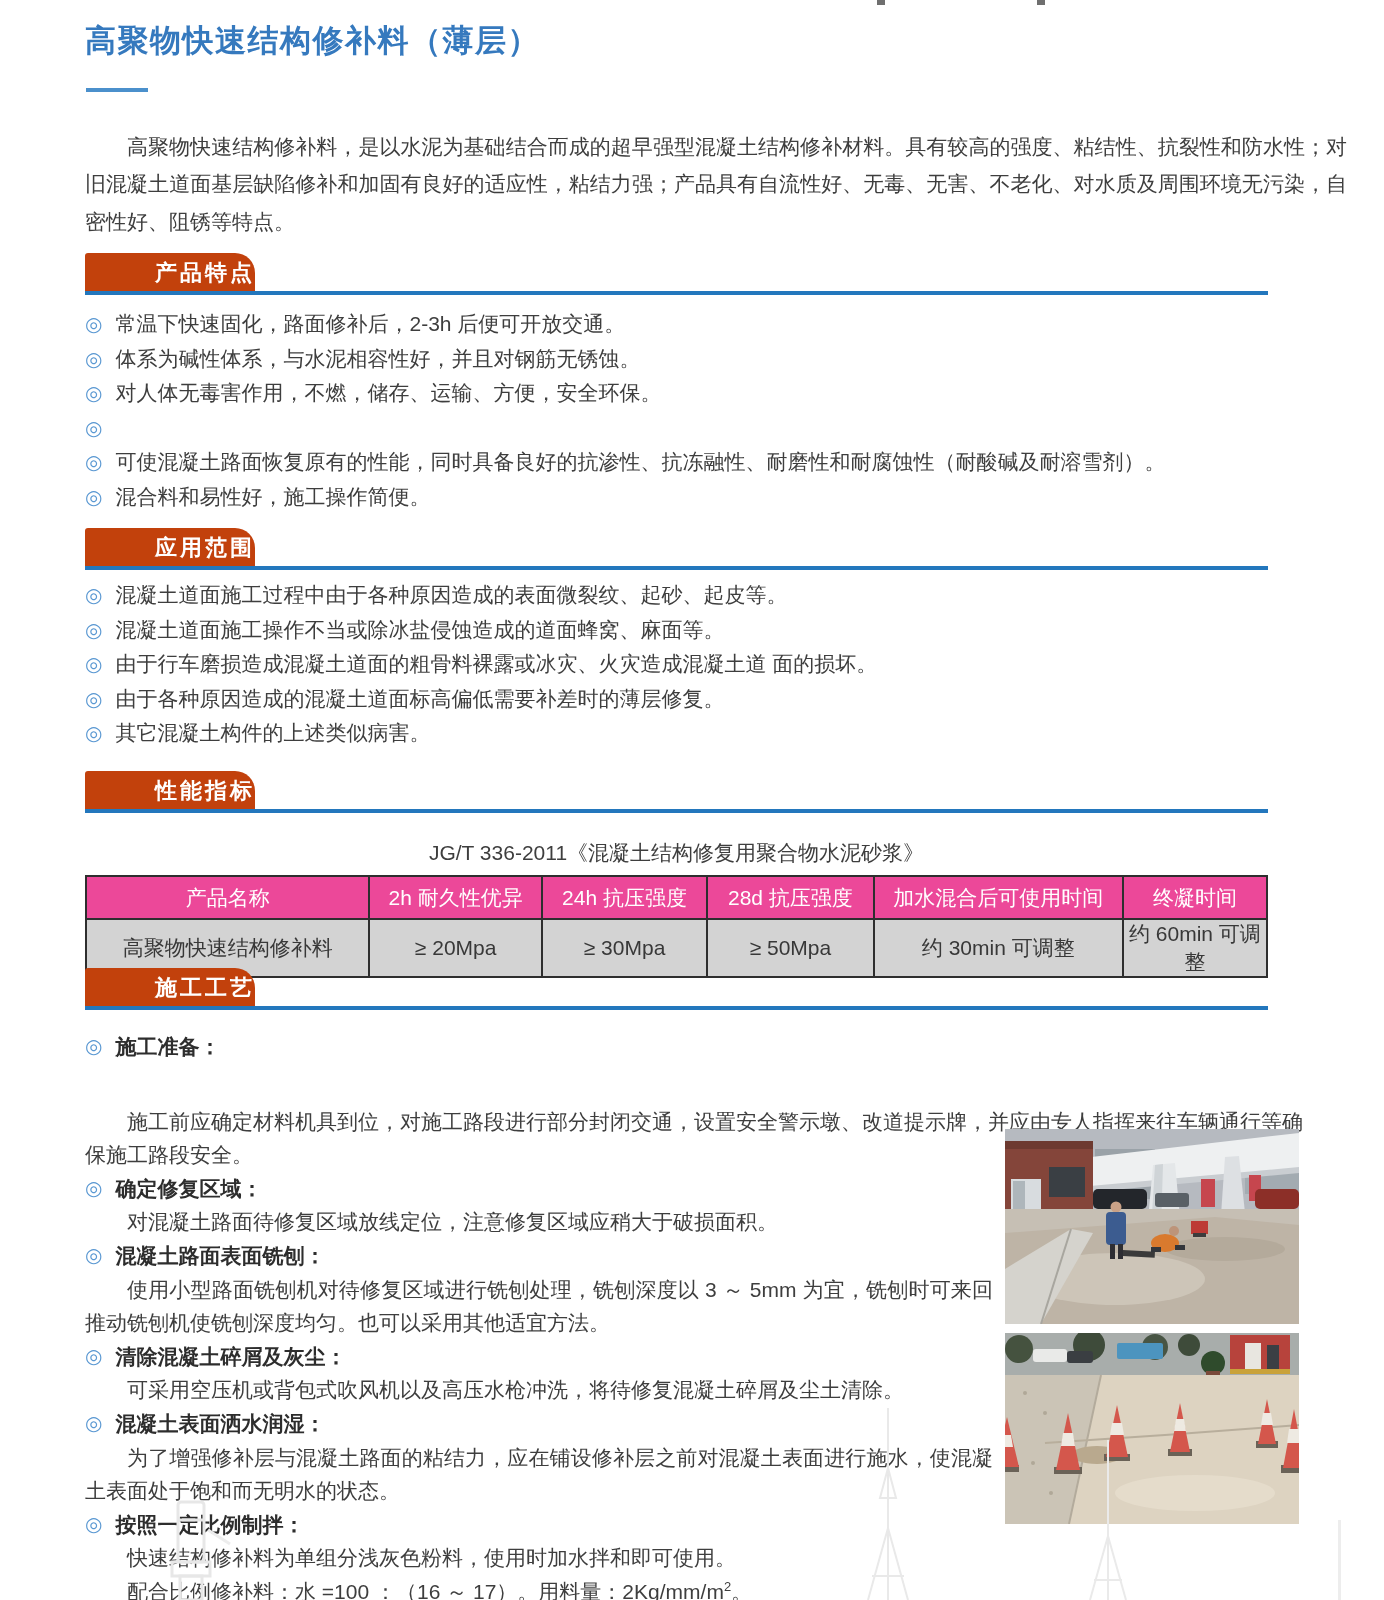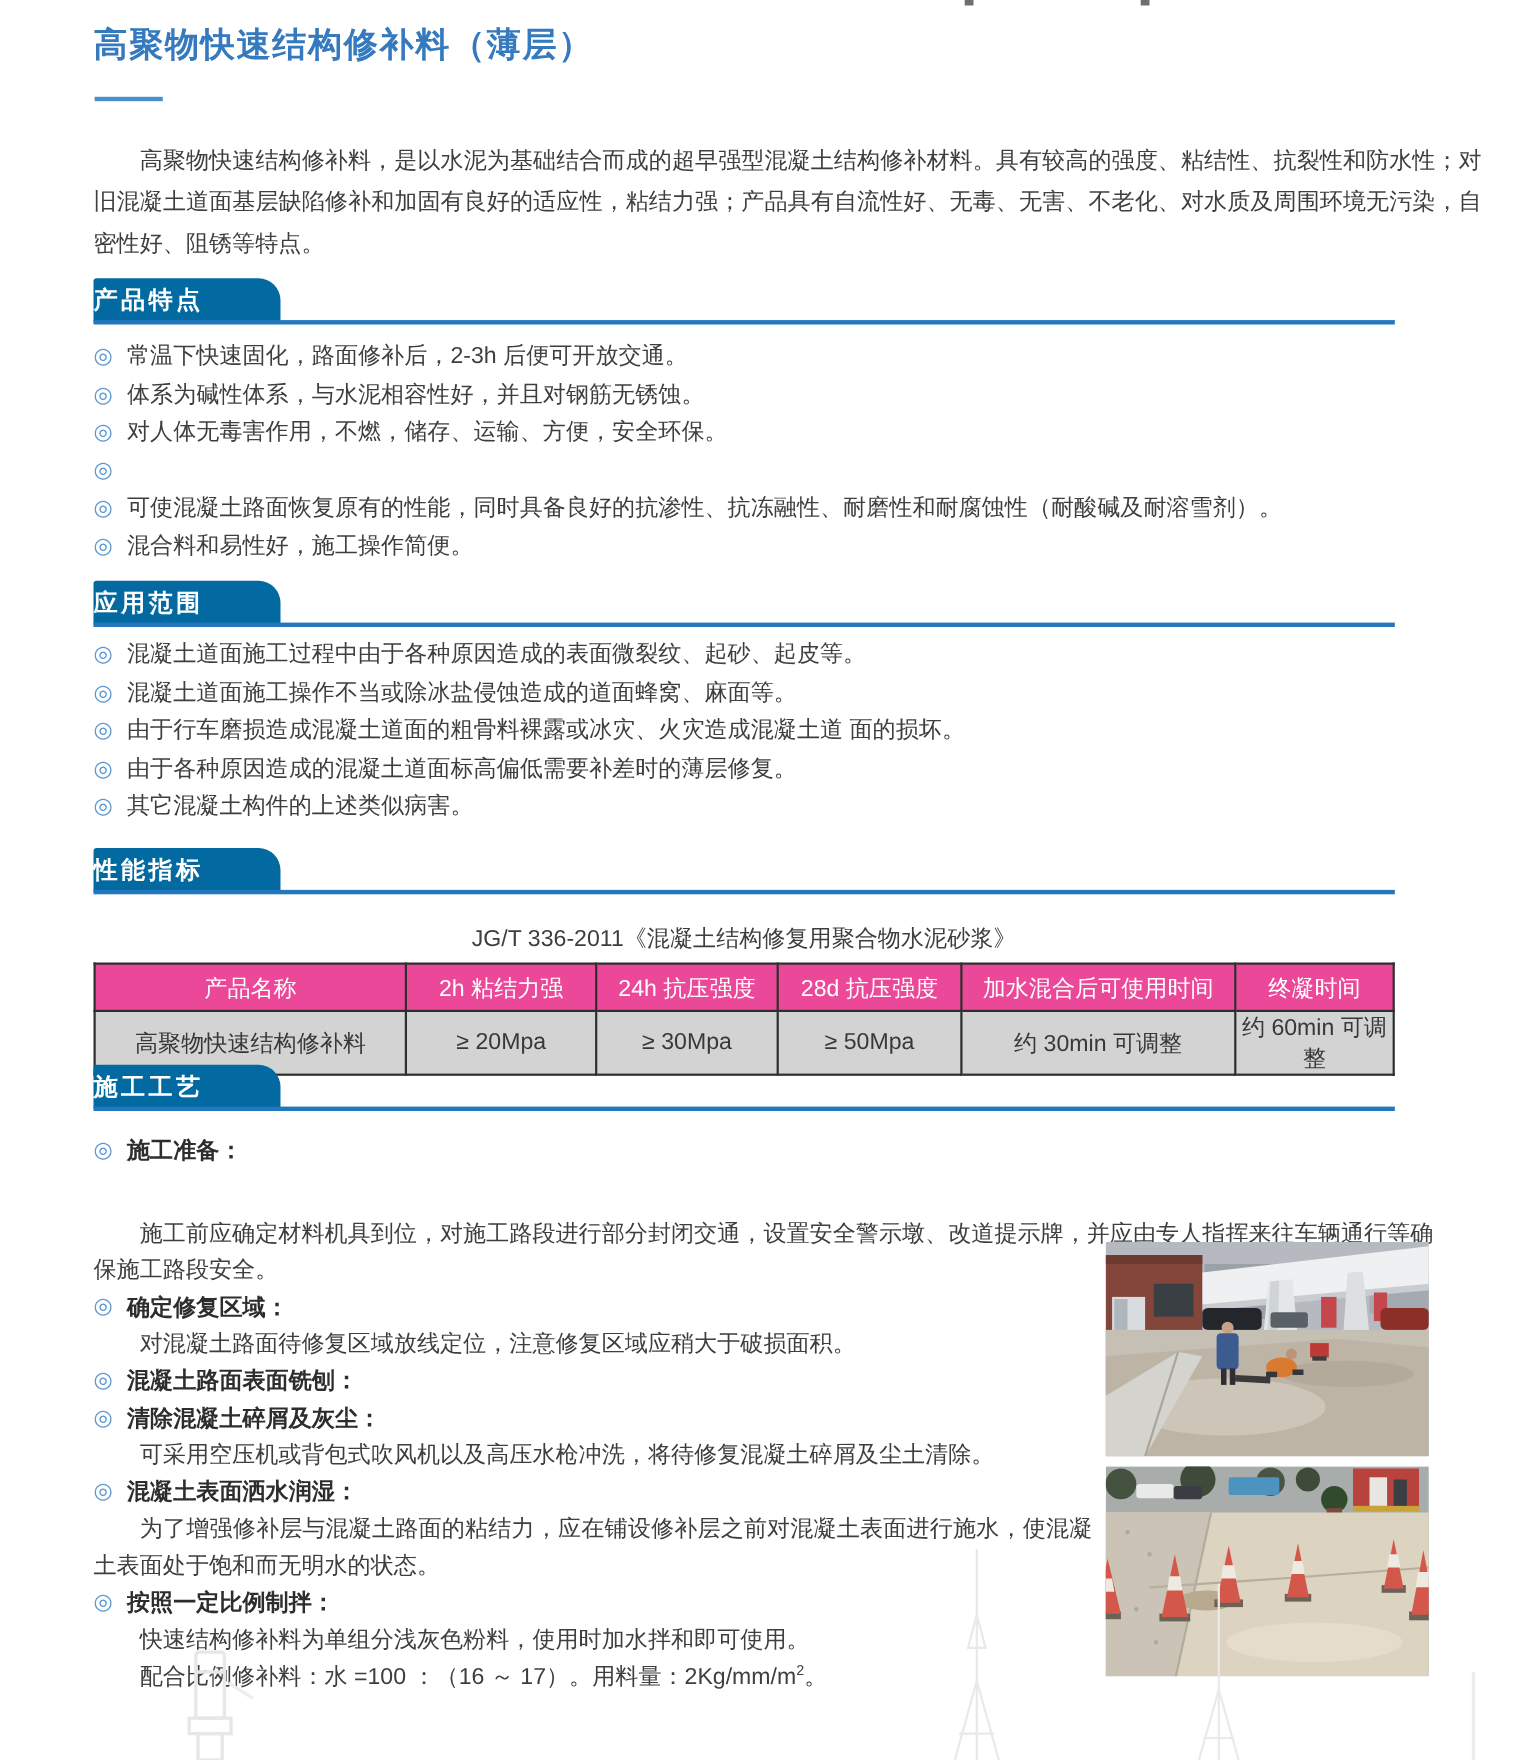--- a/index.html
+++ b/index.html
@@ -24,24 +24,24 @@
   
   .intro{
     left:85px;top:128px;width:1262px;
     font-size:21px;line-height:37.4px;color:#3e3e3e;
     text-align:justify;text-indent:2em;
   }
 
   
   .sec{left:85px;width:1183px;position:absolute;}
   .sec-tab{
-    width:170px;height:40px;background:#0369a1;
+    width:170px;height:40px;background:#c2410c;
     border-radius:3px 20px 0 0;
     color:#ffffff;font-size:22px;font-weight:bold;letter-spacing:3px;
-    display:flex;align-items:center;justify-content:flex-start;
+    display:flex;align-items:center;justify-content:flex-end;
   }
   .sec-rule{height:4px;background:#2377bd;margin-top:-2px;}
 
   
   .blist{list-style:none;margin:12px 0 0 0;padding:0;}
   .blist li{
     display:flex;align-items:flex-start;
     font-size:21px;line-height:34.5px;color:#3e3e3e;
   }
   .bullet{color:#5a98d2;font-size:20px;margin-right:13px;flex:0 0 auto;}
@@ -158,21 +158,21 @@
       <col style="width:24%">
         <col style="width:14.6%">
         <col style="width:14%">
       <col style="width:14.1%">
         <col style="width:21.1%">
         <col style="width:12.2%">
     </colgroup>
     <thead>
       <tr>
         <th>产品名称</th>
-        <th>2h 粘结力强</th>
+        <th>2h 耐久性优异</th>
         <th>24h 抗压强度</th>
         <th>28d 抗压强度</th>
         <th>加水混合后可使用时间</th>
         <th>终凝时间</th>
       </tr>
     </thead>
     <tbody>
       <tr>
         <td>高聚物快速结构修补料</td>
         <td>≥ 20Mpa</td>
@@ -201,20 +201,21 @@
     <div class="step-label">
         <span class="bullet">◎</span>
         <span>确定修复区域：</span>
       </div>
     <p class="step-text narrow">对混凝土路面待修复区域放线定位，注意修复区域应稍大于破损面积。</p>
 
     <div class="step-label">
         <span class="bullet">◎</span>
         <span>混凝土路面表面铣刨：</span>
       </div>
+    <p class="step-text narrow">使用小型路面铣刨机对待修复区域进行铣刨处理，铣刨深度以 3 ～ 5mm 为宜，铣刨时可来回推动铣刨机使铣刨深度均匀。也可以采用其他适宜方法。</p>
 
     <div class="step-label">
         <span class="bullet">◎</span>
         <span>清除混凝土碎屑及灰尘：</span>
       </div>
     <p class="step-text narrow">可采用空压机或背包式吹风机以及高压水枪冲洗，将待修复混凝土碎屑及尘土清除。</p>
 
     <div class="step-label">
         <span class="bullet">◎</span>
         <span>混凝土表面洒水润湿：</span>

